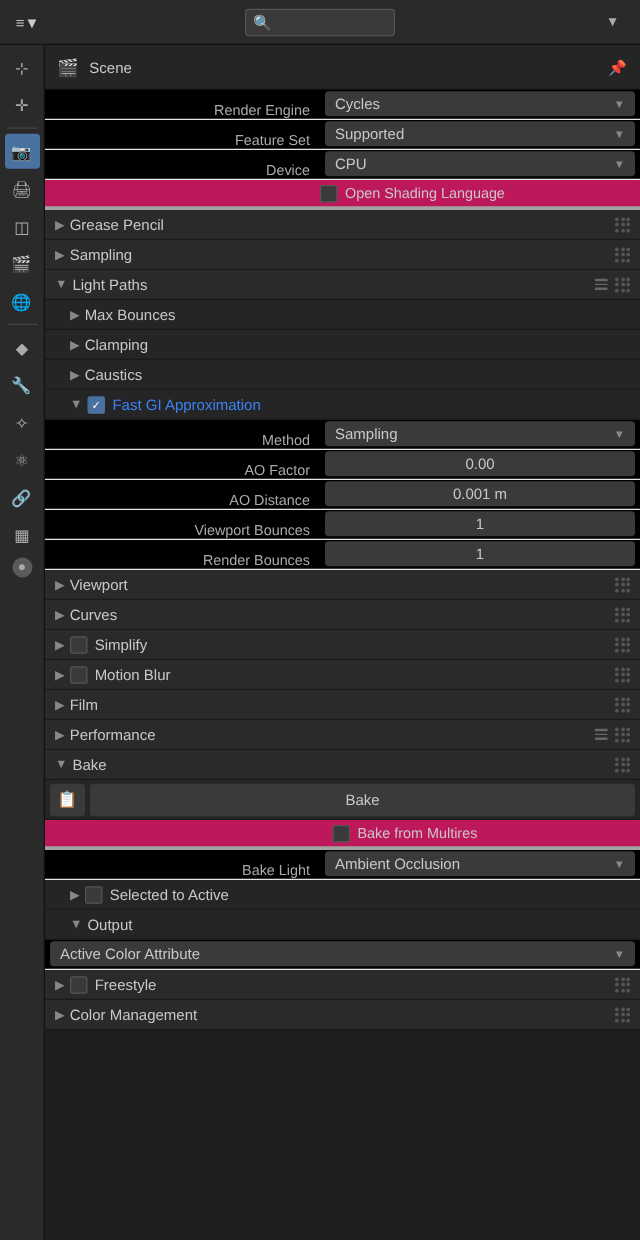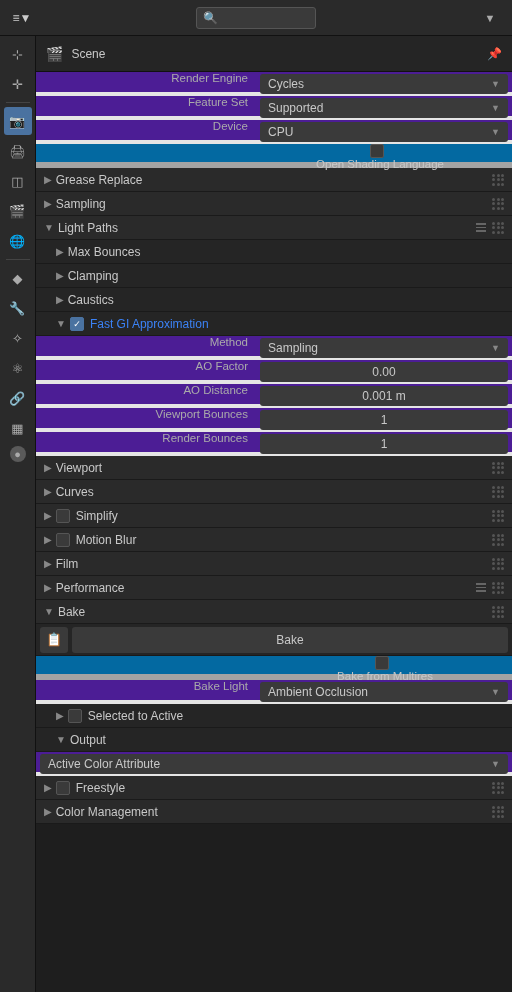--- a/index.html
+++ b/index.html
@@ -140,24 +140,24 @@
     .section-header .dots {
       margin-left: auto;
       color: #555;
       font-size: 10px;
       letter-spacing: 1px;
     }
 
     
     .prop-row {
       display: flex;
-      align-items: flex-start;
+      align-items: flex-end;
       height: 24px;
-      border-bottom: 4px solid #e5e5e5;
-      background: #4c1d95;
+      border-bottom: 1px solid #e5e5e5;
+      background: #000000;
     }
     .prop-label {
       text-align: right;
       padding-right: 8px;
       color: #aaa;
       flex: 0 0 220px;
       padding-left: 8px;
       font-size: 11.5px;
     }
     .prop-value {
@@ -179,28 +179,27 @@
       justify-content: center;
       color: #c8c8c8;
     }
     .prop-value-arrow {
       color: #888;
       font-size: 9px;
     }
 
     
     .checkbox-row {
-      background: #0369a1;
+      background: #be185d;
       height: 24px;
       display: flex;
       align-items: center;
       padding: 0 8px;
-      border-bottom: 6px solid #a3a3a3;
+      border-bottom: 3px solid #a3a3a3;
       padding-left: 220px;
-      flex-direction: column;
     }
     .checkbox-box {
       width: 14px;
       height: 14px;
       background: #3a3a3a;
       border: 1px solid #555;
       border-radius: 2px;
       display: flex;
       align-items: center;
       justify-content: center;
@@ -350,21 +349,21 @@
       </div>
     </div>
 
     <div class="checkbox-row">
       <div class="checkbox-box"></div>
       <span class="checkbox-label">Open Shading Language</span>
     </div>
 
     <div class="section-header">
       <span class="arrow">▶</span>
-      <span class="label">Grease Replace</span>
+      <span class="label">Grease Pencil</span>
       <div class="dots-grid dots" style="margin-left:auto;">
         <div class="dot"></div>
           <div class="dot"></div>
           <div class="dot"></div>
         <div class="dot"></div>
           <div class="dot"></div>
           <div class="dot"></div>
         <div class="dot"></div>
           <div class="dot"></div>
           <div class="dot"></div>

